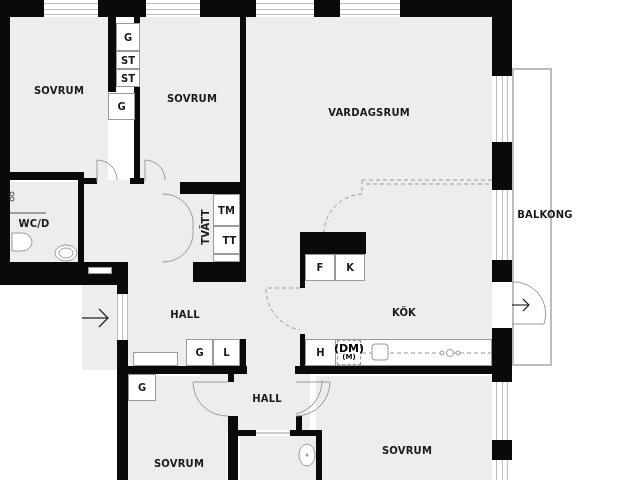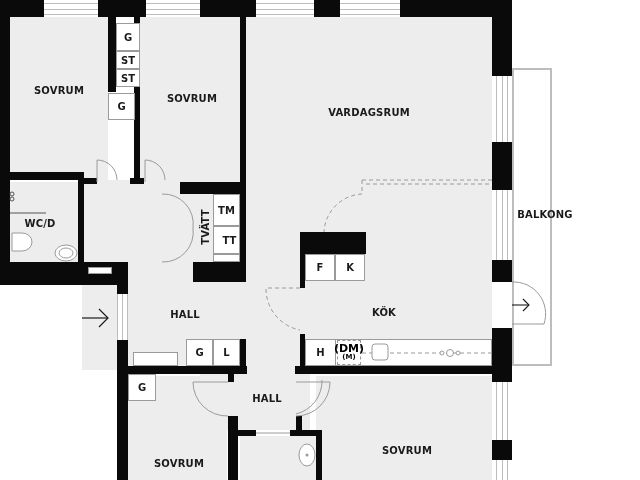--- a/index.html
+++ b/index.html
@@ -160,21 +160,21 @@
 
     <g stroke="#1a1a1a" stroke-width="1.1" fill="none">
       <line x1="512" y1="305" x2="529" y2="305"></line>
       <path d="M523 299 L529 305 L523 311"></path>
     </g>
   </svg>
 
   <div class="lbl" style="left:59px;top:90px;">SOVRUM</div>
   <div class="lbl" style="left:192px;top:98px;">SOVRUM</div>
   <div class="lbl" style="left:369px;top:112px;">VARDAGSRUM</div>
-  <div class="lbl" style="left:40px;top:223px;">WC/D</div>
+  <div class="lbl" style="left:34px;top:223px;">WC/D</div>
   <div class="lbl vert" style="left:205px;top:227px;">TVÄTT</div>
   <div class="lbl" style="left:185px;top:314px;">HALL</div>
   <div class="lbl" style="left:267px;top:398px;">HALL</div>
-  <div class="lbl" style="left:384px;top:312px;">KÖK</div>
+  <div class="lbl" style="left:404px;top:312px;">KÖK</div>
   <div class="lbl" style="left:545px;top:214px;">BALKONG</div>
   <div class="lbl" style="left:179px;top:463px;">SOVRUM</div>
   <div class="lbl" style="left:407px;top:450px;">SOVRUM</div>
 </div>
 
 </body></html>

